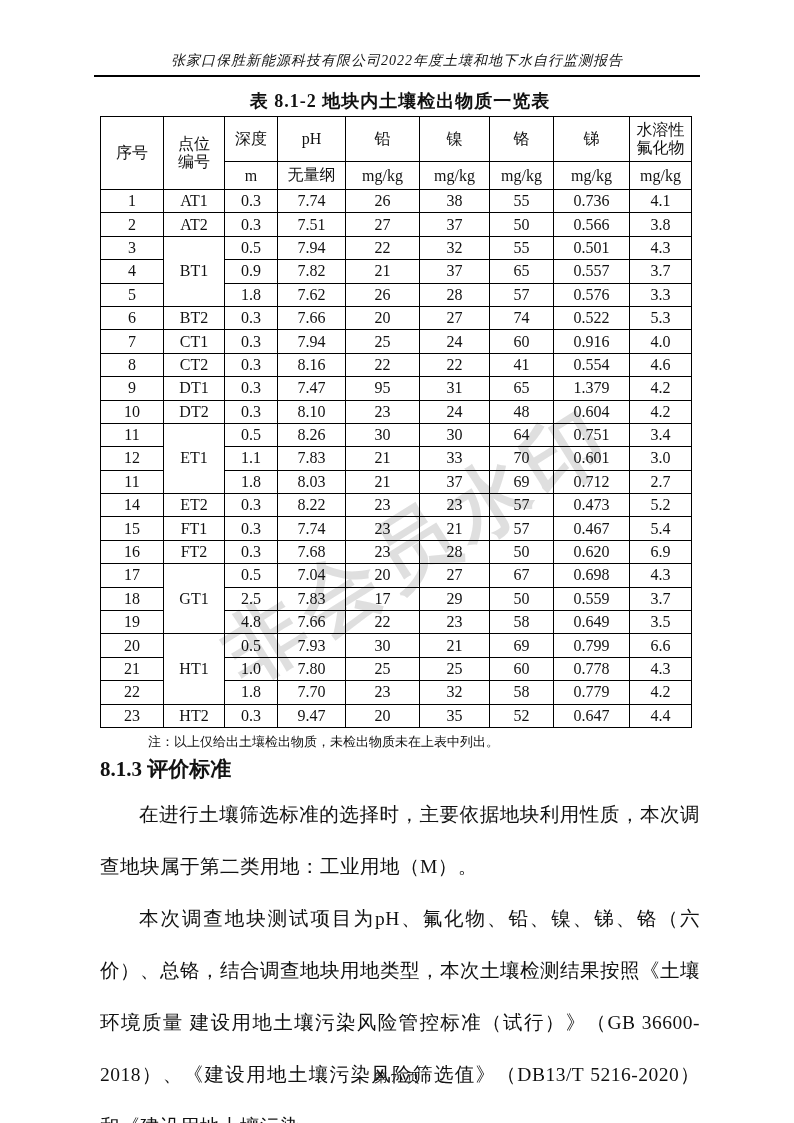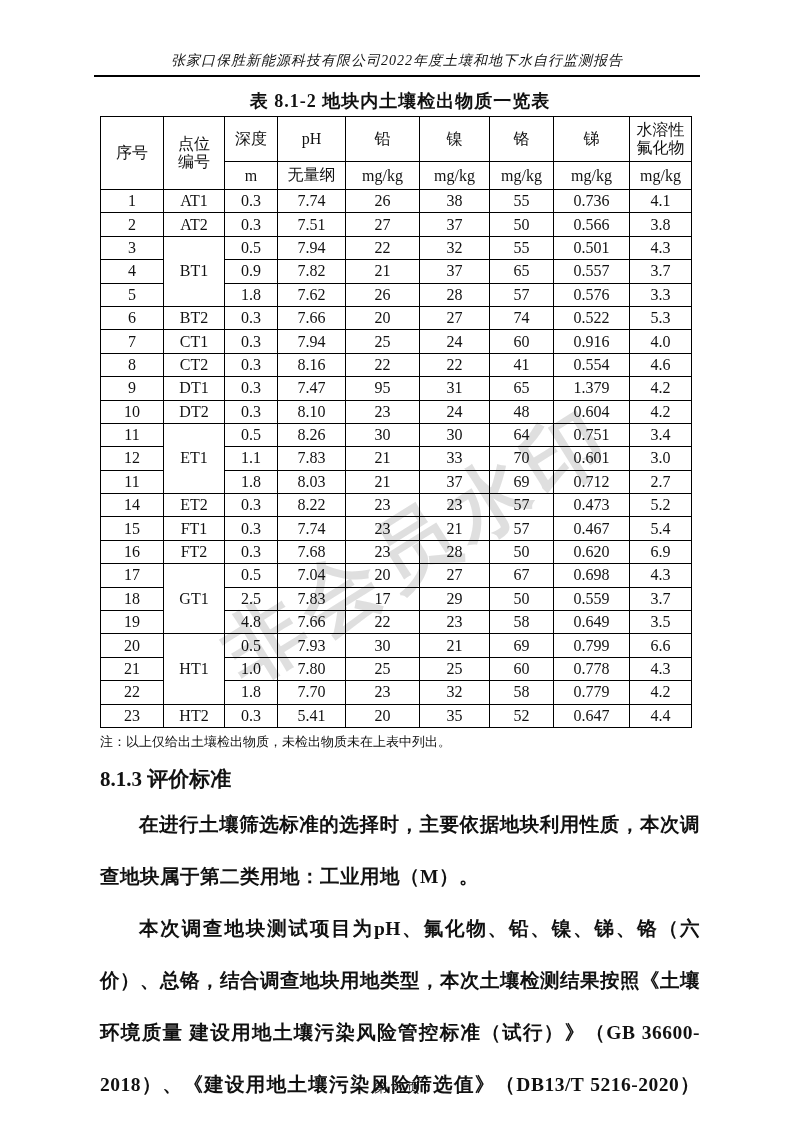--- a/index.html
+++ b/index.html
@@ -47,34 +47,33 @@
     vertical-align:middle;
     padding:0;
     font-weight:normal;
     overflow:hidden;
   }
   table.data thead tr.row-label th { height:44px; line-height:1.15; white-space:pre-line; font-size:16px; }
   table.data thead tr.row-unit th { height:27px; font-size:16px; }
   table.data tbody td { height:22.4px; line-height:22px; }
   .col-no{width:63px}.col-site{width:61px}.col-depth{width:53px}.col-ph{width:68px}
   .col-pb{width:74px}.col-ni{width:70px}.col-cr{width:64px}.col-sb{width:76px}.col-f{width:62px}
-  .table-note { font-size:13px; margin-top:5px; }
+  .table-note { font-size:13px; margin-top:5px;margin-left:48px; }
   .section-heading {
     font-size:21px; font-weight:bold;
-    margin:14px 0 6px 0;
+    margin:4px 0 6px 0;
     font-family:"Liberation Serif", serif;
   }
   .body-para {
     font-size:19.5px;
     line-height:52px;
     text-align:justify;
     text-indent:2em;
     margin:0;
     letter-spacing:0.5px;
-    font-weight:bold;
   }
   .doc-footer {
     position:absolute;
     bottom:66px; left:0;
     width:100%;
     text-align:center;
     font-size:13px;
     z-index:1;
   }
 </style>
@@ -362,21 +361,21 @@
               <td>23</td>
               <td>32</td>
               <td>58</td>
               <td>0.779</td>
               <td>4.2</td>
             </tr>
             <tr>
               <td>23</td>
               <td>HT2</td>
               <td>0.3</td>
-              <td>5.41</td>
+              <td>9.47</td>
               <td>20</td>
               <td>35</td>
               <td>52</td>
               <td>0.647</td>
               <td>4.4</td>
             </tr>
           </tbody>
       </table>
 
       <div class="table-note">注：以上仅给出土壤检出物质，未检出物质未在上表中列出。</div>

